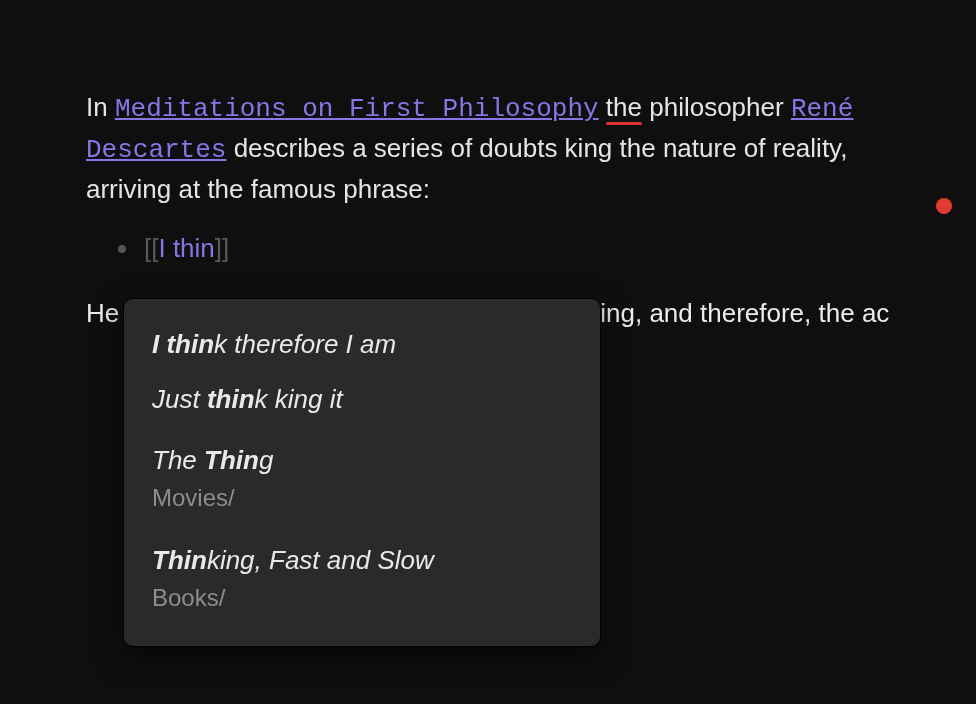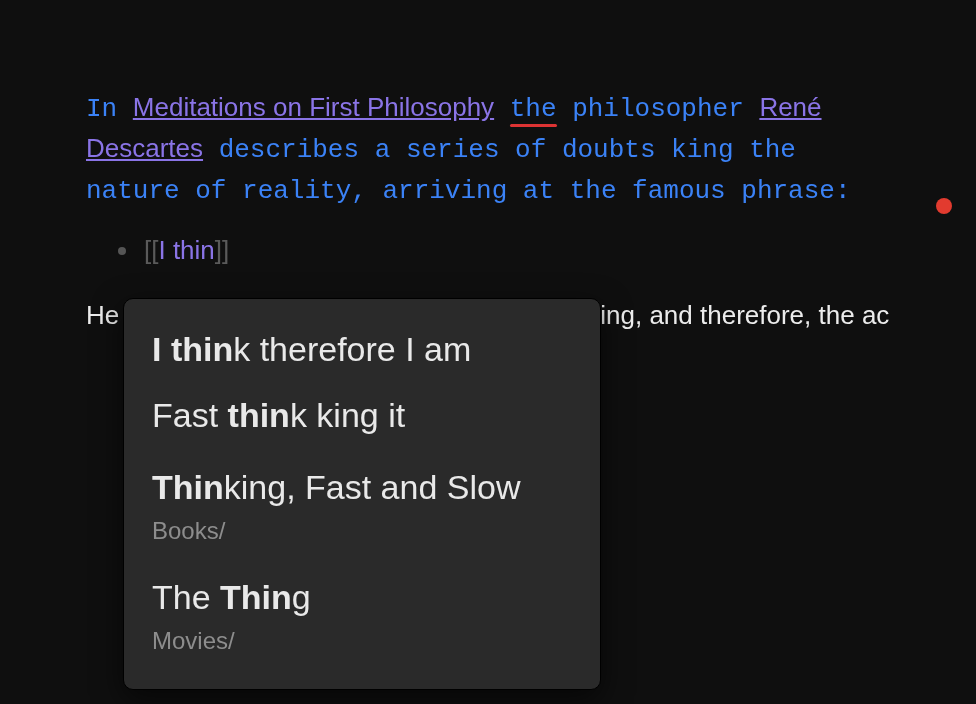--- a/index.html
+++ b/index.html
@@ -14,25 +14,26 @@
       overflow: hidden;
     }
     .page {
       position: relative;
       padding: 88px 86px 0 86px;
     }
     .para {
       margin-bottom: 20px;
       color: #ececec;
     }
-    .para .text { color: #3b82f6; font-family: Liberation Mono, monospace; }
+    .para .text { color: #e5e5e5; }
     .link {
       color: #8a74e6;
       text-decoration: underline;
       cursor: pointer;
+      font-family: Liberation Mono, monospace;
     }
     .spellcheck {
       position: relative;
     }
     .spellcheck::after {
       content: "";
       position: absolute;
       left: 0;
       right: 0;
       bottom: -3px;
@@ -89,21 +90,21 @@
     .popup-item {
       padding: 10px 28px 10px 28px;
       cursor: pointer;
       color: #e9e9e9;
       line-height: 1.35;
     }
     .popup-item.with-sub {
       padding-top: 16px;
       padding-bottom: 12px;
     }
-    .popup-title { font-size: 34px; }
+    .popup-title { font-size: 26px; font-style: italic; }
     .popup-title .bold { font-weight: 700; }
     .popup-sub {
       font-size: 24px;
       color: #8d8d8d;
       margin-top: 4px;
     }
     
     .second-para .t { white-space: pre; }
   </style>
 </head>
@@ -126,25 +127,25 @@
     <span class="t">He</span><span class="t" style="display:inline-block; width:468px;"></span><span class="t">king, and therefore, the ac</span>
   </div>
 
   <div class="unsaved-dot"></div>
 
   <div class="popup">
     <div class="popup-item">
       <div class="popup-title"><span class="bold">I thin</span><span>k therefore I am</span></div>
     </div>
     <div class="popup-item">
-      <div class="popup-title"><span>Fast </span><span class="bold">thin</span><span>k king it</span></div>
+      <div class="popup-title"><span>Just </span><span class="bold">thin</span><span>k king it</span></div>
+    </div>
+    <div class="popup-item with-sub">
+      <div class="popup-title"><span>The </span><span class="bold">Thin</span><span>g</span></div>
+      <div class="popup-sub">Movies/</div>
     </div>
     <div class="popup-item with-sub">
       <div class="popup-title"><span class="bold">Thin</span><span>king, Fast and Slow</span></div>
       <div class="popup-sub">Books/</div>
-    </div>
-    <div class="popup-item with-sub">
-      <div class="popup-title"><span>The </span><span class="bold">Thin</span><span>g</span></div>
-      <div class="popup-sub">Movies/</div>
     </div>
   </div>
 
 </div>
 
 </body></html>

